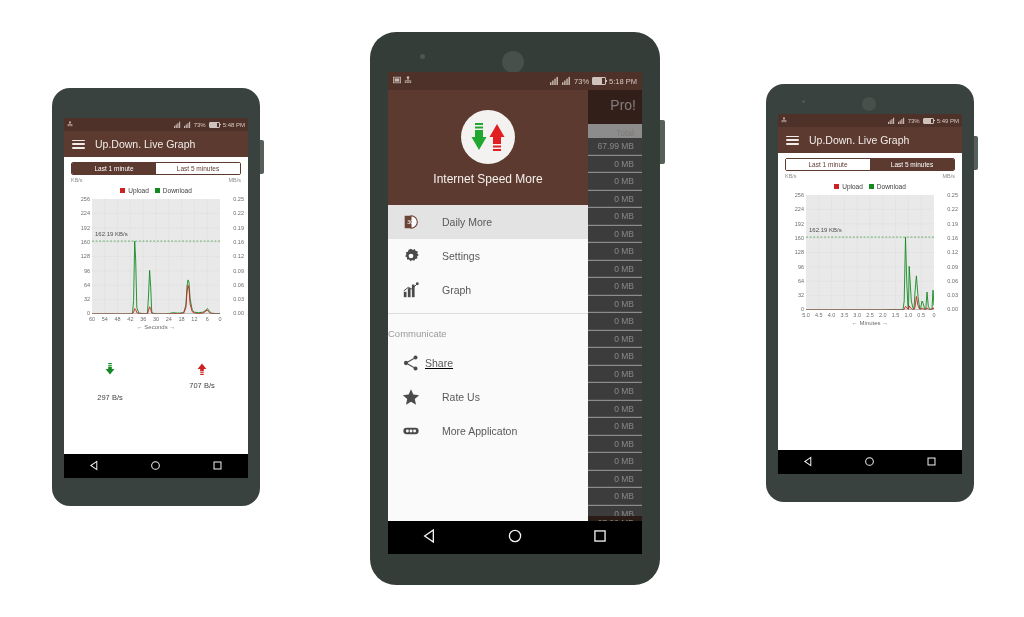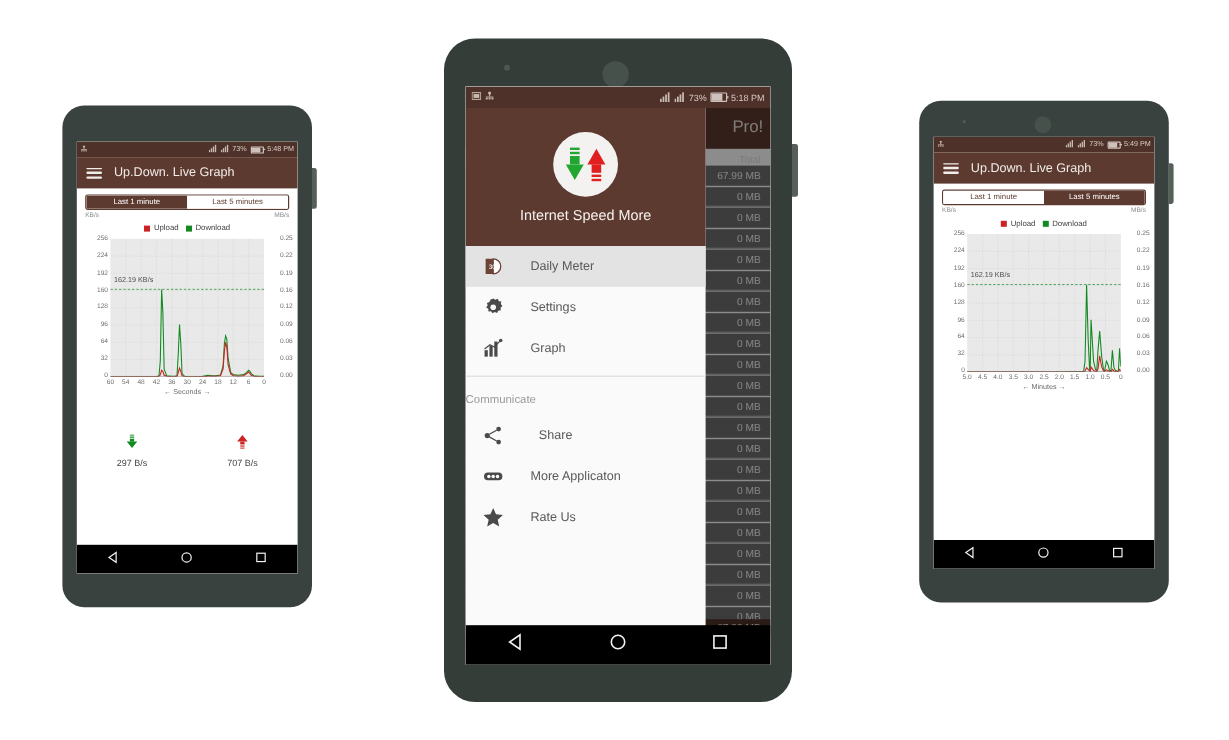--- a/index.html
+++ b/index.html
@@ -259,21 +259,21 @@
       <div class="speeds" style="top:243px;">
         <div class="speedcell">
           <span class="arrow">
             <svg width="10" height="12" viewBox="0 0 10 12">
                 <rect x="3.2" y="0" width="3.6" height="1" fill="#128a21"></rect>
                 <rect x="3.2" y="1.8" width="3.6" height="1" fill="#128a21"></rect>
                 <rect x="3.2" y="3.6" width="3.6" height="2.4" fill="#128a21"></rect>
                 <polygon points="0.6,6 9.4,6 5,11.4" fill="#128a21"></polygon>
               </svg>
           </span>
-          <div style="font-size:7.5px; margin-top:2px;">297 B/s</div>
+          <div style="font-size:7.5px; margin-top:14px;">297 B/s</div>
         </div>
         <div class="speedcell">
           <span class="arrow">
             <svg width="10" height="12" viewBox="0 0 10 12">
                 <polygon points="0.6,6 9.4,6 5,0.6" fill="#cc2222"></polygon>
                 <rect x="3.2" y="6" width="3.6" height="2.4" fill="#cc2222"></rect>
                 <rect x="3.2" y="9.2" width="3.6" height="1" fill="#cc2222"></rect>
                 <rect x="3.2" y="11" width="3.6" height="1" fill="#cc2222"></rect>
               </svg>
           </span>
@@ -406,21 +406,21 @@
         </div>
 
         <div class="ditem sel" style="height:34px; padding-left:14px; gap:22px;">
           <span class="dicon" style="width:18px;height:18px;">
             <svg width="18" height="18" viewBox="0 0 20 20">
                 <path d="M3 3 h7 a7 7 0 0 1 0 14 h-7 z" fill="#6b4436"></path>
                 <path d="M10 3 a7 7 0 0 1 0 14 z" fill="#ffffff" stroke="#6b4436" stroke-width="1.2"></path>
                 <text x="5.8" y="12" font-size="6" fill="#ffffff" font-family="sans-serif">30</text>
               </svg>
           </span>
-          <span class="dlabel" style="font-size:10.5px;">Daily Meter</span>
+          <span class="dlabel" style="font-size:10.5px;">Daily More</span>
         </div>
 
         <div class="ditem" style="height:34px; padding-left:14px; gap:22px;">
           <span class="dicon" style="width:18px;height:18px;">
             <svg width="18" height="18" viewBox="0 0 20 20">
                 <path d="M10 2 l2 1.2 2.2-1 1 2.2 2.4 .4 -.6 2.3 1.6 1.8 -1.8 1.6 .3 2.4 -2.4 .3 -1.1 2.1 -2.2-.9 -2 1.3 -1.4-1.9 -2.4 .1 -.1-2.4 -2-1.3 1.4-1.9 -.7-2.3 2.3-.7 .9-2.2z" fill="#4a4a4a"></path>
                 <circle cx="10" cy="10" r="2.6" fill="#fafafa"></circle>
               </svg>
           </span>
           <span class="dlabel" style="font-size:10.5px;">Settings</span>
@@ -438,52 +438,52 @@
           </span>
           <span class="dlabel" style="font-size:10.5px;">Graph</span>
         </div>
 
         <div class="dsep" style="margin:6px 0;"></div>
 
         <div class="dgroup" style="height:26px; padding-left:0; font-size:9.5px;">
           <span>Communicate</span>
         </div>
 
-        <div class="ditem" style="height:34px; padding-left:14px; gap:29px;">
+        <div class="ditem" style="height:34px; padding-left:14px; gap:5px;text-decoration:underline;">
           <span class="dicon" style="width:18px;height:18px;">
             <svg width="18" height="18" viewBox="0 0 20 20">
                 <circle cx="15" cy="4" r="2.2" fill="#4a4a4a"></circle>
                 <circle cx="15" cy="16" r="2.2" fill="#4a4a4a"></circle>
                 <circle cx="4.5" cy="10" r="2.4" fill="#4a4a4a"></circle>
                 <line x1="6.4" y1="8.8" x2="13.2" y2="5" stroke="#4a4a4a" stroke-width="1.2"></line>
                 <line x1="6.4" y1="11.2" x2="13.2" y2="15" stroke="#4a4a4a" stroke-width="1.2"></line>
               </svg>
           </span>
           <span class="dlabel" style="font-size:10.5px;">Share</span>
         </div>
 
         <div class="ditem" style="height:34px; padding-left:14px; gap:22px;">
           <span class="dicon" style="width:18px;height:18px;">
             <svg width="18" height="18" viewBox="0 0 20 20">
+                <polygon points="10,1.5 12.6,7.3 19,8 14.2,12.3 15.6,18.5 10,15.3 4.4,18.5 5.8,12.3 1,8 7.4,7.3" fill="#4a4a4a"></polygon>
+              </svg>
+          </span>
+          <span class="dlabel" style="font-size:10.5px;">Rate Us</span>
+        </div>
+
+        <div class="ditem" style="height:34px; padding-left:14px; gap:22px;">
+          <span class="dicon" style="width:18px;height:18px;">
+            <svg width="18" height="18" viewBox="0 0 20 20">
                 <rect x="1.5" y="6.5" width="17" height="7" rx="3.5" fill="#4a4a4a"></rect>
                 <circle cx="6" cy="10" r="1.6" fill="#fafafa"></circle>
                 <circle cx="10" cy="10" r="1.6" fill="#fafafa"></circle>
                 <circle cx="14" cy="10" r="1.6" fill="#fafafa"></circle>
               </svg>
           </span>
           <span class="dlabel" style="font-size:10.5px;">More Applicaton</span>
-        </div>
-
-        <div class="ditem" style="height:34px; padding-left:14px; gap:22px;">
-          <span class="dicon" style="width:18px;height:18px;">
-            <svg width="18" height="18" viewBox="0 0 20 20">
-                <polygon points="10,1.5 12.6,7.3 19,8 14.2,12.3 15.6,18.5 10,15.3 4.4,18.5 5.8,12.3 1,8 7.4,7.3" fill="#4a4a4a"></polygon>
-              </svg>
-          </span>
-          <span class="dlabel" style="font-size:10.5px;">Rate Us</span>
         </div>
       </div>
 
       <div class="navbar" style="height:33px;">
         <span class="nav-ico">
           <svg width="16" height="16" viewBox="0 0 12 12">
               <polygon points="8.5,1.5 8.5,10.5 2,6" fill="none" stroke="#fff" stroke-width="1"></polygon>
             </svg>
         </span>
         <span class="nav-ico">

